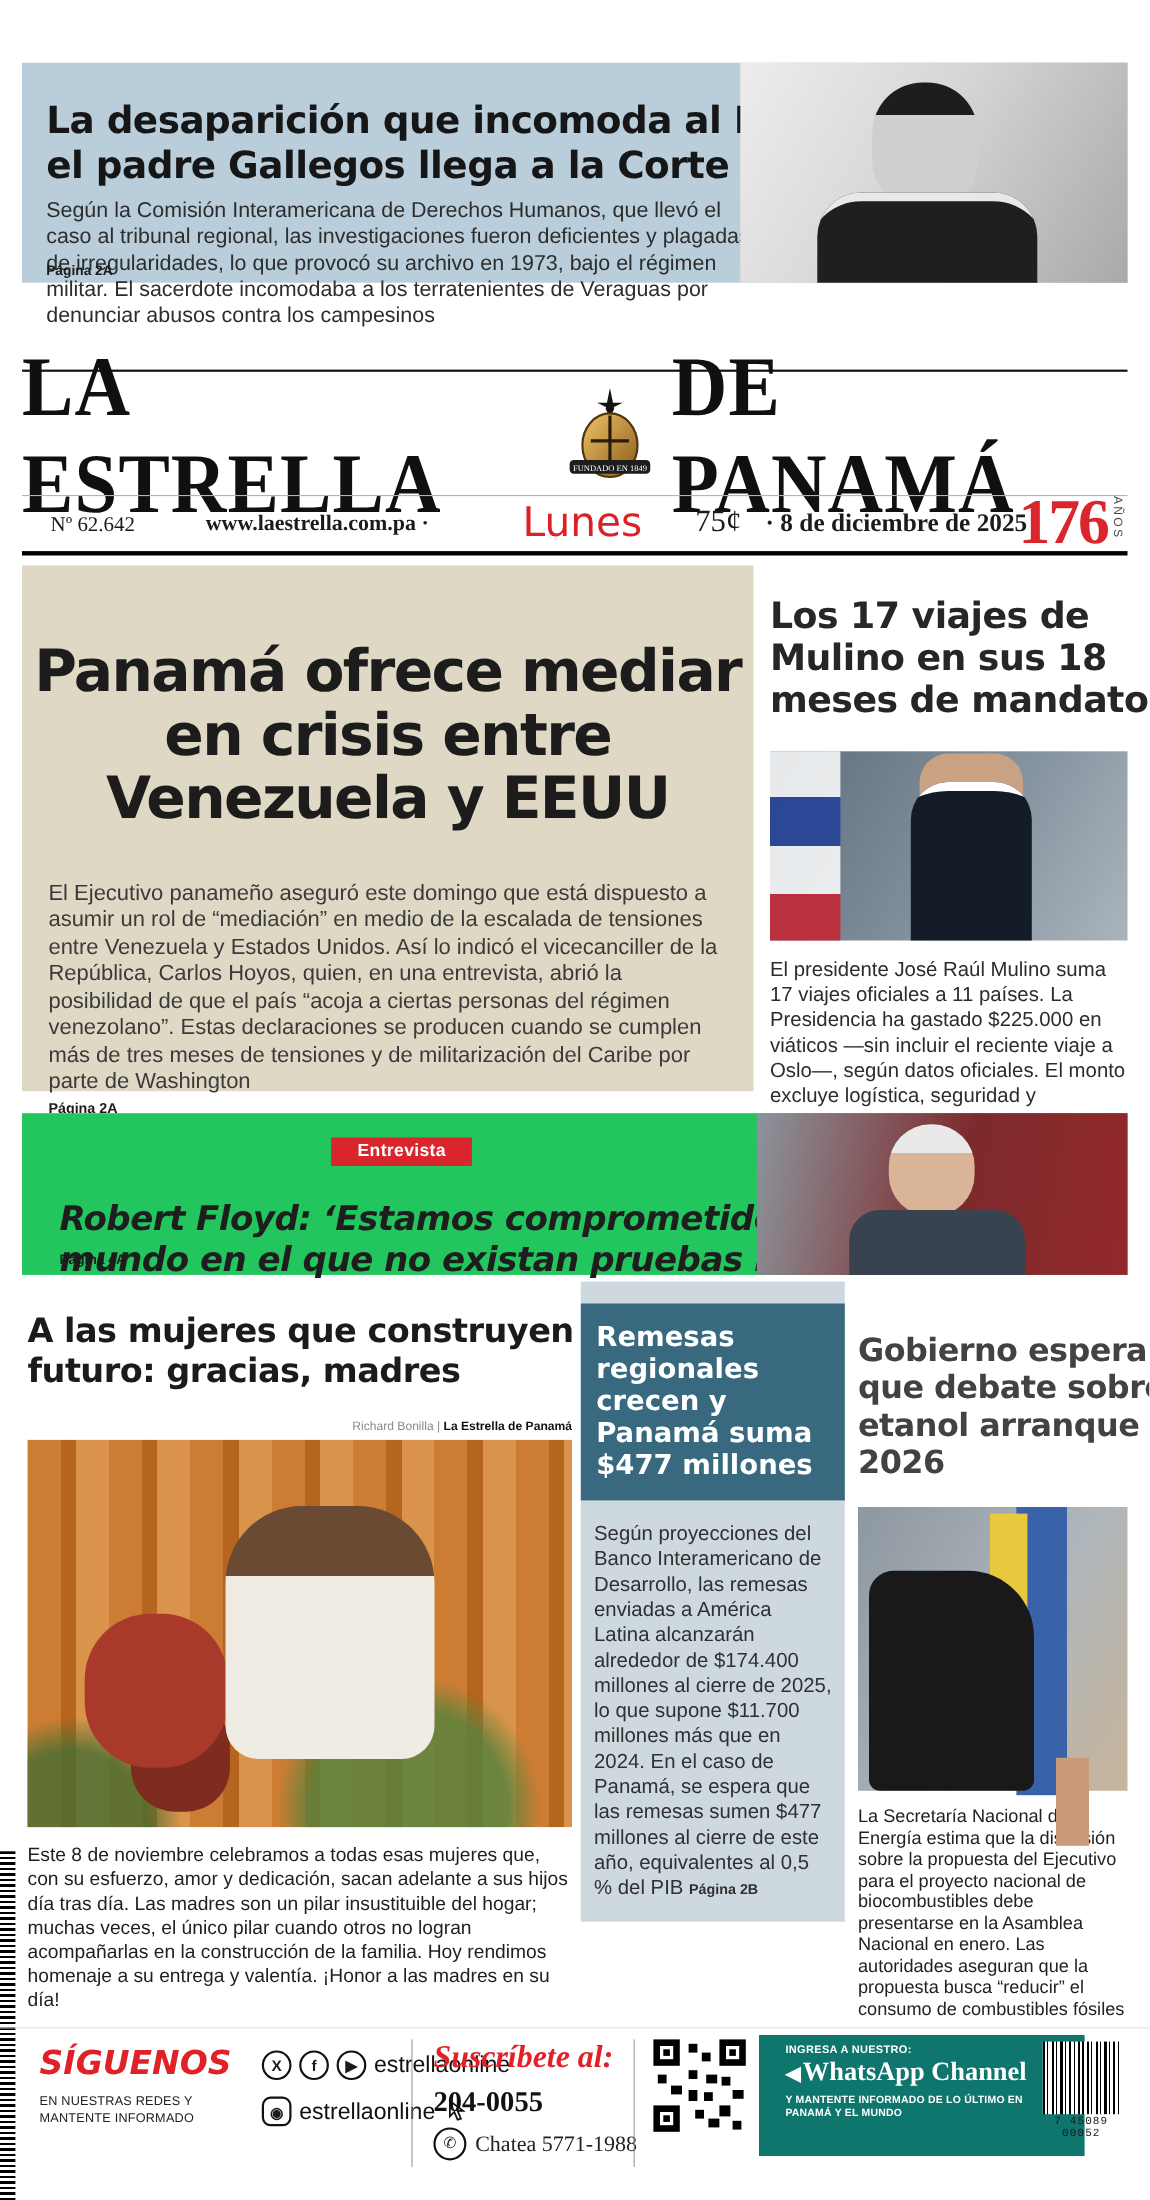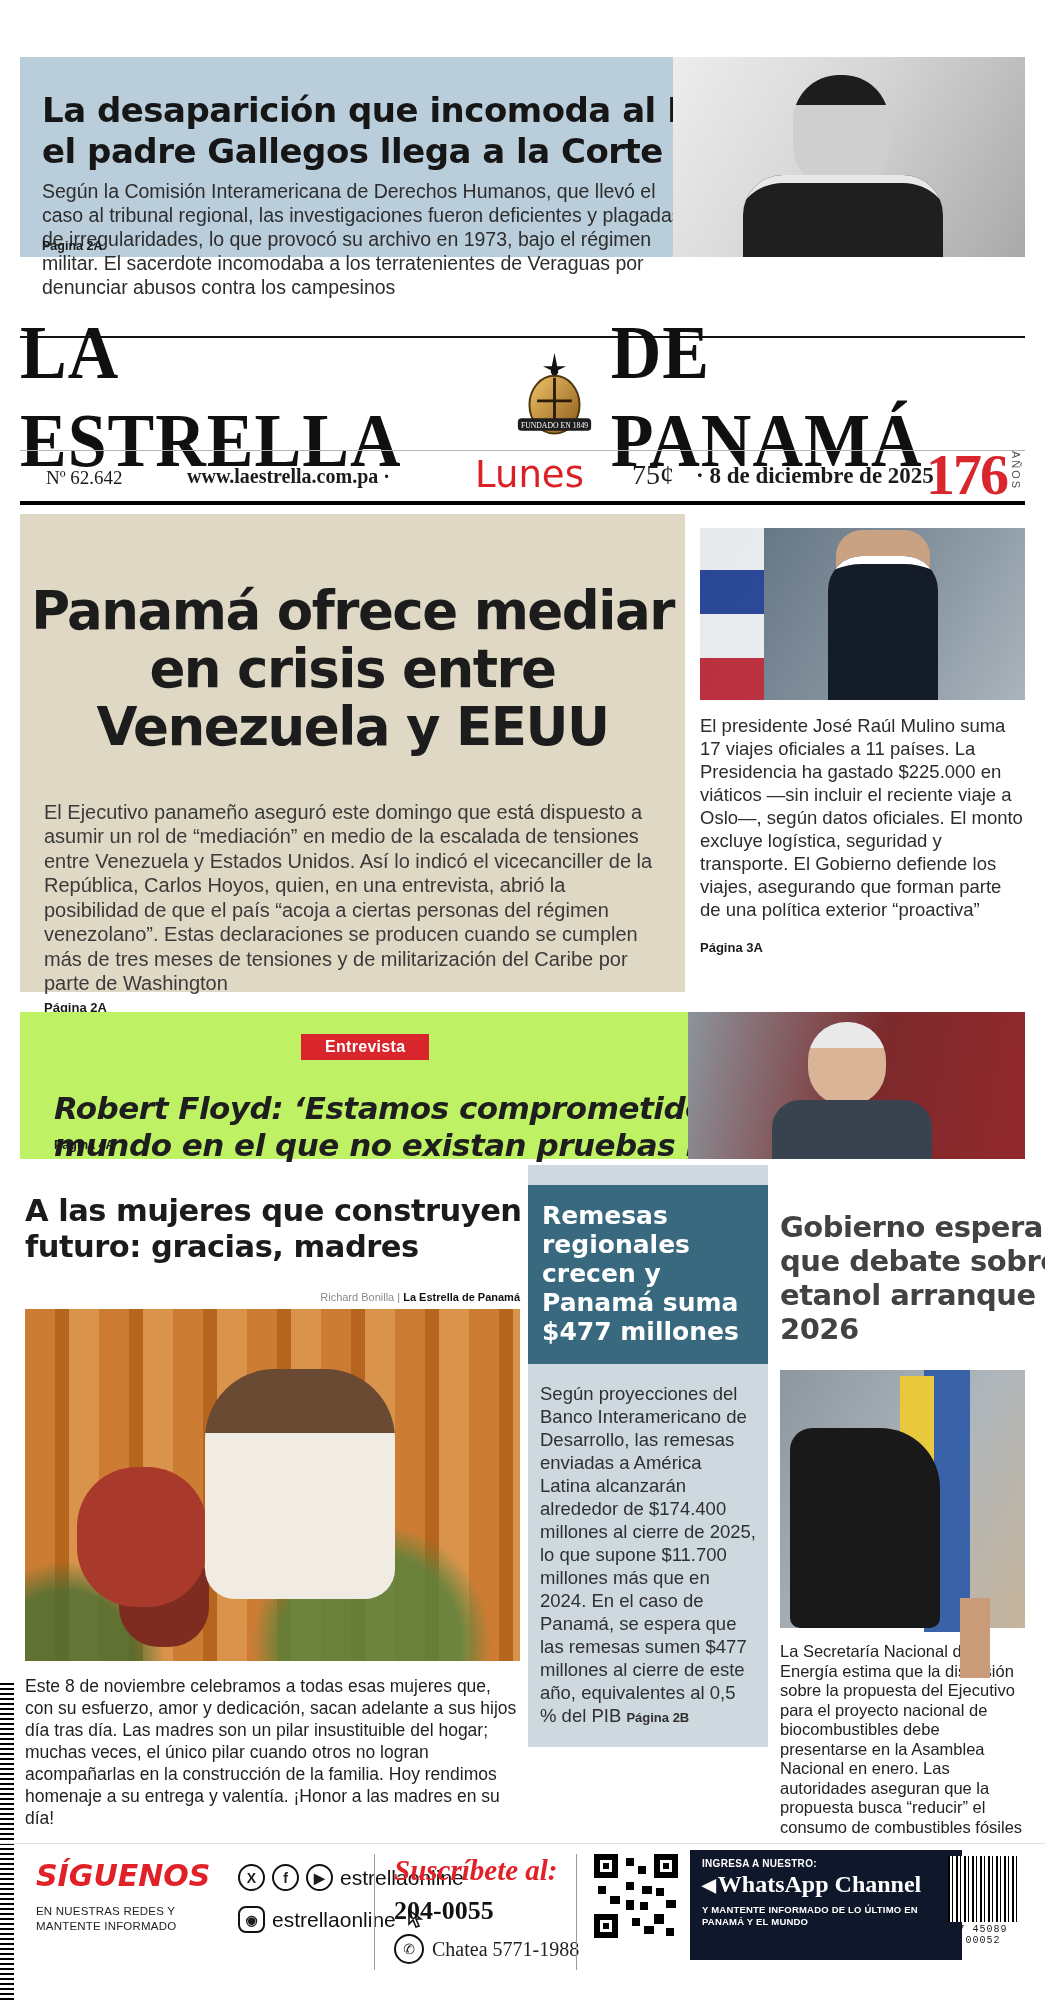--- a/index.html
+++ b/index.html
@@ -56,21 +56,21 @@
      background:linear-gradient(120deg,#5d6d7b 0%,#8795a1 60%,#aab4bc 100%);}
   .photo-mulino::before{content:"";position:absolute;left:0;top:0;width:64px;height:172px;
      background:linear-gradient(180deg,#fff 0 42px,#20409a 42px 86px,#fff 86px 130px,#c92331 130px);opacity:.85;}
   .photo-mulino::after{content:"";position:absolute;left:128px;top:28px;width:110px;height:144px;
      border-radius:34px 34px 0 0;background:#141c28;
      box-shadow:0 -34px 0 -8px #c9a284, inset 0 46px 0 -38px #fff;}
   .col-mulino .caption{margin-top:14px;font-size:18.5px;line-height:23px;color:#2c2c2c;}
   .col-mulino .pref{margin-top:2px;font-size:13px;font-weight:bold;}
 
   
-  .int-band{position:absolute;left:20px;top:1012px;width:1005px;height:147px;background:#bef264;}
+  .int-band{position:absolute;left:20px;top:1012px;width:1005px;height:147px;background:#22c55e;}
   .int-tag{position:absolute;left:281px;top:22px;background:#d9262c;color:#fff;font-weight:bold;
            font-size:16px;padding:4px 24px;letter-spacing:.3px;}
   .int-hl{position:absolute;left:34px;top:52px;font-family:"DejaVu Sans",sans-serif;font-style:italic;
           font-size:31px;line-height:37px;letter-spacing:-0.5px;color:#1e1e1e;}
   .int-pref{position:absolute;left:34px;top:126px;font-size:12.5px;font-weight:bold;}
   .photo-floyd{right:0;top:0;width:337px;height:147px;
      background:linear-gradient(100deg,#8c949c 0%,#7c2a2c 55%,#93282b 100%);}
   .photo-floyd::before{content:"";position:absolute;left:120px;top:10px;width:78px;height:84px;
      border-radius:38px;background:linear-gradient(180deg,#e9e9e9 0 26px,#d9b497 26px);}
   .photo-floyd::after{content:"";position:absolute;left:84px;top:88px;width:160px;height:60px;
@@ -131,22 +131,22 @@
   .fo-div{position:absolute;top:10px;width:1px;height:116px;background:#9a9a9a;}
   .fo-sub-title{position:absolute;left:394px;top:10px;color:#e02128;font-family:"Liberation Serif",serif;
      font-style:italic;font-weight:bold;font-size:29px;}
   .fo-sub-phone{position:absolute;left:394px;top:52px;font-family:"Liberation Serif",serif;
      font-weight:bold;font-size:26px;color:#111;}
   .fo-sub-chat{position:absolute;left:394px;top:90px;display:flex;align-items:center;gap:8px;
      font-family:"Liberation Serif",serif;font-size:20px;color:#222;}
   .phone-icon{width:26px;height:26px;border:2px solid #111;border-radius:50%;display:flex;
      align-items:center;justify-content:center;font-size:14px;}
   .qr{position:absolute;left:592px;top:8px;width:88px;height:88px;}
-  .wa-box{position:absolute;left:690px;top:6px;width:248px;height:94px;background:#0f172a;color:#fff;
-     padding:8px 12px;box-sizing:content-box;}
+  .wa-box{position:absolute;left:690px;top:6px;width:248px;height:94px;background:#0f766e;color:#fff;
+     padding:8px 24px;box-sizing:content-box;}
   .wa-intro{font-size:10px;font-weight:bold;letter-spacing:.3px;}
   .wa-channel{margin-top:2px;font-family:"Liberation Serif",serif;font-weight:bold;font-size:24px;
      display:flex;align-items:center;gap:2px;}
   .wa-arrow{font-size:18px;}
   .wa-outro{margin-top:6px;font-size:9.5px;font-weight:bold;line-height:12px;letter-spacing:.2px;}
   .ean{position:absolute;left:948px;top:12px;width:70px;text-align:center;}
   .ean-bars{width:70px;height:66px;background:repeating-linear-gradient(90deg,#000 0 2px,#fff 2px 4px,#000 4px 5px,#fff 5px 8px);}
   .ean-num{margin-top:2px;font-family:"Liberation Mono",monospace;font-size:10px;letter-spacing:1px;}
   .hl-line{display:block;white-space:nowrap;}
 </style>
@@ -201,20 +201,25 @@
     <h2 class="hl">
       <span class="hl-line">Panamá ofrece mediar</span>
       <span class="hl-line">en crisis entre</span>
       <span class="hl-line">Venezuela y EEUU</span>
     </h2>
     <p class="body">El Ejecutivo panameño aseguró este domingo que está dispuesto a asumir un rol de “mediación” en medio de la escalada de tensiones entre Venezuela y Estados Unidos. Así lo indicó el vicecanciller de la República, Carlos Hoyos, quien, en una entrevista, abrió la posibilidad de que el país “acoja a ciertas personas del régimen venezolano”. Estas declaraciones se producen cuando se cumplen más de tres meses de tensiones y de militarización del Caribe por parte de Washington</p>
     <div class="pref">Página 2A</div>
   </section>
 
   <section class="col-mulino">
+    <h2 class="hl">
+      <span class="hl-line">Los 17 viajes de</span>
+      <span class="hl-line">Mulino en sus 18</span>
+      <span class="hl-line">meses de mandato</span>
+    </h2>
     <div class="photo-mulino"></div>
     <p class="caption">El presidente José Raúl Mulino suma 17 viajes oficiales a 11 países. La Presidencia ha gastado $225.000 en viáticos —sin incluir el reciente viaje a Oslo—, según datos oficiales. El monto excluye logística, seguridad y transporte. El Gobierno defiende los viajes, asegurando que forman parte de una política exterior “proactiva”</p>
     <div class="pref">Página 3A</div>
   </section>
 
   <section class="int-band">
     <span class="int-tag">Entrevista</span>
     <h2 class="int-hl">
       <span class="hl-line">Robert Floyd: ‘Estamos comprometidos con un</span>
       <span class="hl-line">mundo en el que no existan pruebas nucleares’</span>

